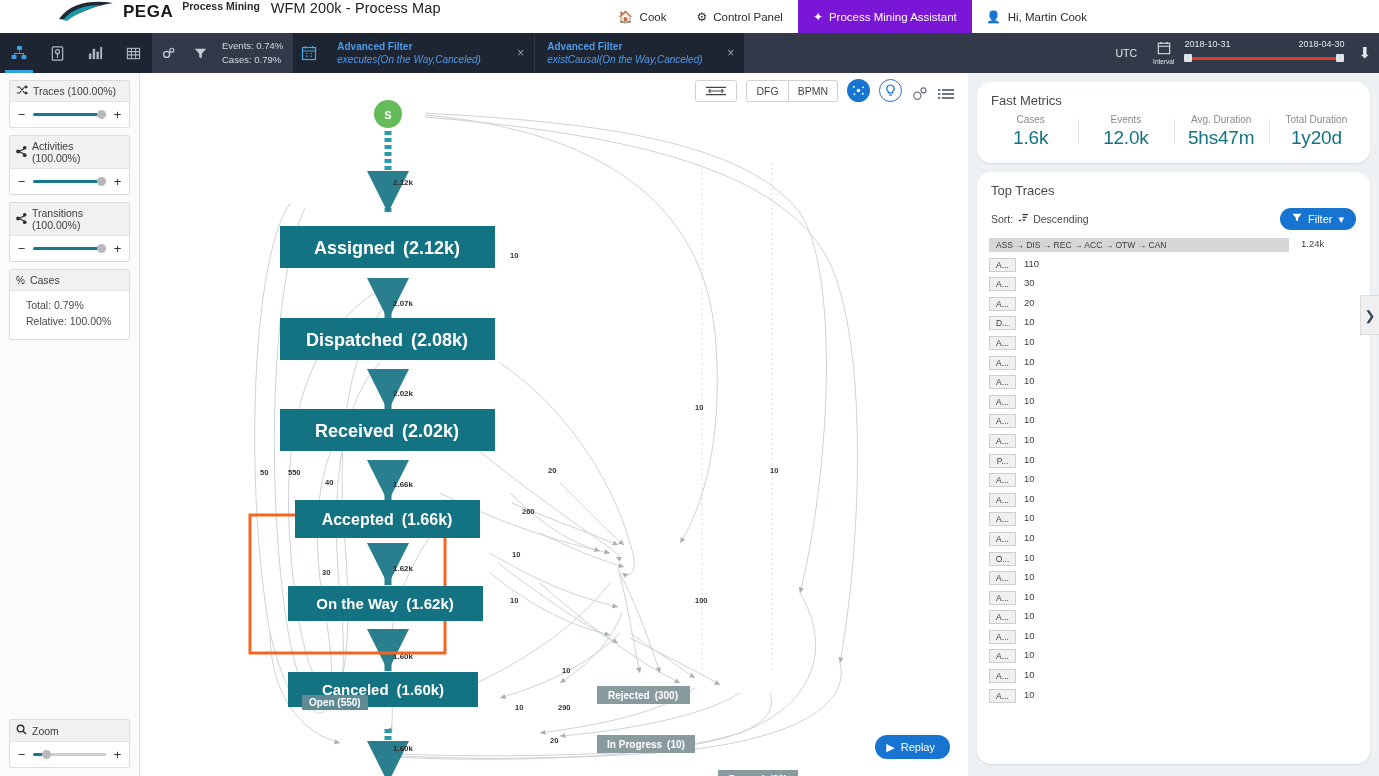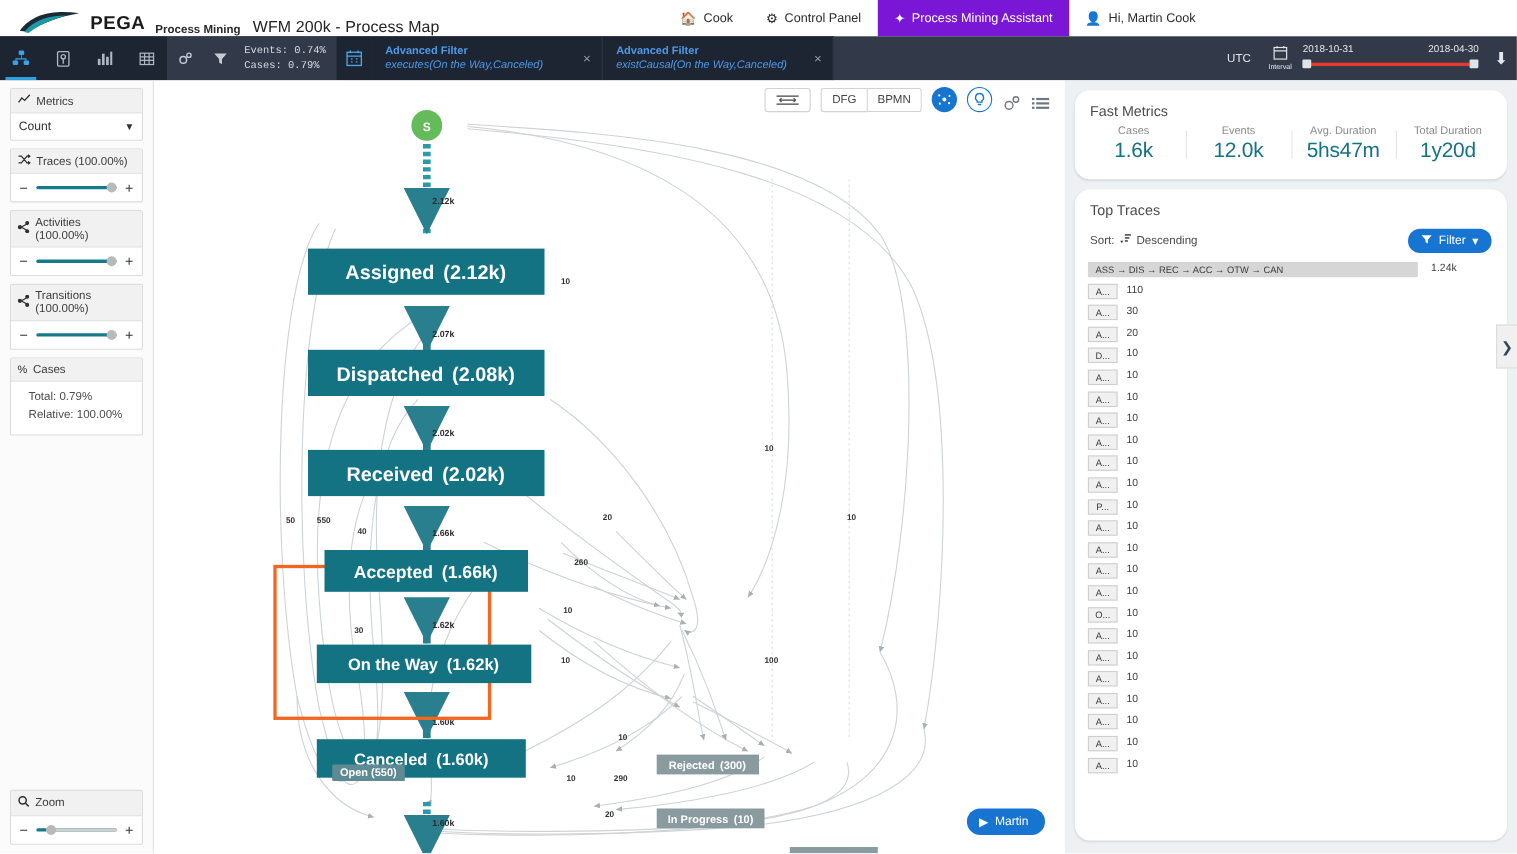--- a/index.html
+++ b/index.html
@@ -6,21 +6,21 @@
   html, body {
     width: 1379px; height: 776px;
     font-family: "Liberation Sans", sans-serif;
     background: #ffffff; overflow: hidden;
   }
   body { position: relative; }
 
   
   .brandbar {
     position: absolute; left: 0; top: 0; width: 1102px; height: 33px;
-    background: #ffffff; display: flex; align-items: flex-end;
+    background: #ffffff; display: flex; align-items: flex-start; padding-left: 41px;
   }
   .logo-wrap { display: flex; align-items: center; margin-left: 16px; }
   .logo-svg { display: block; }
   .brand-pega {
     font-size: 17px; font-weight: bold; color: #1a1a1a;
     letter-spacing: .5px; margin-left: 6px;
   }
   .brand-sub {
     font-size: 10.5px; font-weight: bold; color: #2a2a2a; margin-left: 9px;
   }
@@ -54,21 +54,21 @@
     background: #2f9fe0;
   }
   .tb-sep-group { display: flex; align-items: center; background: #323a49; height: 40px; }
   .tb-ic2 {
     width: 32px; height: 40px; display: flex; align-items: center; justify-content: center;
     color: #c6ccd6; cursor: pointer;
   }
   .tb-stats {
     display: flex; flex-direction: column; justify-content: center;
     font-size: 9.5px; color: #d6dae2; padding: 0 10px 0 6px; line-height: 1.45;
-    background: #323a49; height: 40px; white-space: nowrap; font-family: Liberation Mono, monospace;
+    background: #323a49; height: 40px; white-space: nowrap;
   }
   .tb-cal {
     width: 32px; height: 40px; display: flex; align-items: center; justify-content: center;
     color: #4aa8e8; background: #1e2532; cursor: pointer;
   }
   .filter-chip {
     width: 210px; height: 40px; background: #1e2532; border-right: 1px solid #323a49;
     display: flex; align-items: center; padding: 0 6px 0 12px; position: relative;
     cursor: pointer;
   }
@@ -351,36 +351,20 @@
       <div class="dr-track"></div>
       <div class="dr-knob dl"></div>
       <div class="dr-knob dr"></div>
     </div>
     <span class="down-arrow">⬇</span>
   </div>
 </div>
 
 <div class="leftbar">
 
-  <div class="panel">
-    <div class="panel-head">
-      <span class="ph-ic">
-        <svg width="12" height="10" viewBox="0 0 14 11" fill="none" stroke="currentColor" stroke-width="1.4">
-            <path d="M1 9l3.5-4.5L7.5 7 13 1"></path>
-          </svg>
-      </span>
-      <span>Metrics</span>
-    </div>
-    <div class="panel-body">
-      <div class="select-row">
-        <span>Count</span>
-        <span class="caret">▼</span>
-      </div>
-    </div>
-  </div>
 
   <div class="panel">
     <div class="panel-head">
       <span class="ph-ic">
         <svg width="12" height="10" viewBox="0 0 14 11" fill="none" stroke="currentColor" stroke-width="1.3">
             <path d="M1 2h3l6 7h3M1 9h3l6-7h3"></path>
             <path d="M11 0.5l2 1.5-2 1.5M11 7.5l2 1.5-2 1.5" fill="currentColor"></path>
           </svg>
       </span>
       <span>Traces (100.00%)</span>
@@ -687,21 +671,21 @@
     </g>
   </svg>
 
   <div style="position:absolute;left:162px;bottom:66px;background:#5e8a93;color:#fff;font-size:10px;font-weight:bold;padding:2px 7px;border-radius:1px;">
     <span>Open</span>
     <span>(550)</span>
   </div>
 
   <div class="replay-btn">
     <span>▶</span>
-    <span>Martin</span>
+    <span>Replay</span>
   </div>
 </div>
 
 <div class="collapse-tab">
   <span>❯</span>
 </div>
 
 <div class="rightbar">
 
   <div class="card">

